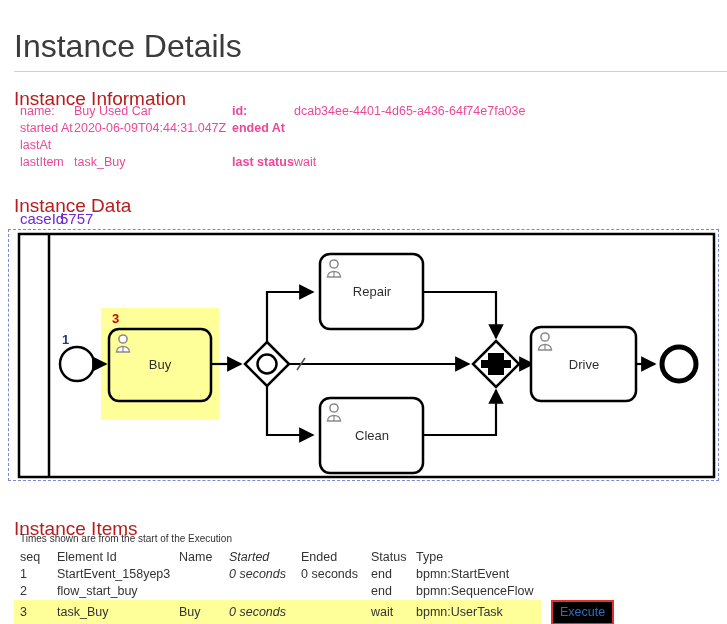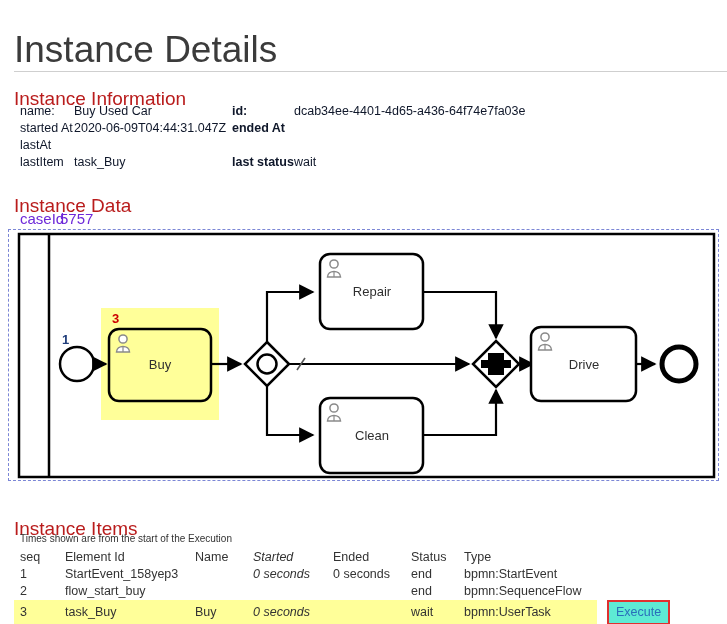--- a/index.html
+++ b/index.html
@@ -20,21 +20,21 @@
     position: relative;
     width: 727px;
     height: 624px;
   }
 
   
   .page-title {
     position: absolute;
     left: 14px;
     top: 2px;
-    font-size: 37px;
+    font-size: 32px;
     font-weight: normal;
     color: #3b3b3b;
     letter-spacing: 0px;
     line-height: 46px;
     white-space: nowrap;
   }
 
   
   .rule {
     position: absolute;
@@ -60,21 +60,21 @@
   .sh-data  { top: 179px; }
   .sh-items { top: 502px; }
 
   
   .info-block {
     position: absolute;
     left: 20px;
     top: 103px;
     font-size: 12.5px;
     line-height: 17px;
-    color: #0f172a;
+    color: #ec4899;
   }
   .info-row { display: flex; height: 17px; }
   .ik1 { width: 54px; flex: 0 0 54px; }
   .iv1 { width: 158px; flex: 0 0 158px; }
   .ik2 { width: 62px; flex: 0 0 62px; font-weight: bold; }
   .iv2 { flex: 1 1 auto; white-space: nowrap; }
 
   
   .data-block {
     position: absolute;
@@ -112,21 +112,21 @@
     white-space: nowrap;
   }
   .items-table {
     position: absolute;
     left: 14px;
     top: 549px;
     font-size: 12.5px;
     border-collapse: collapse;
   }
   .items-table td, .items-table th {
-    padding: 0 8px 0 0;
+    padding: 0 0 0 0;
     text-align: left;
     font-weight: normal;
     height: 17px;
     line-height: 17px;
     color: #333333;
     vertical-align: middle;
     white-space: nowrap;
   }
   .col-seq  { width: 37px; padding-left: 6px !important; }
   .col-eid  { width: 122px; }
@@ -137,21 +137,21 @@
   .col-type { width: 125px; }
   .col-act  { width: 80px; }
 
   tr.row-highlight td { background: #ffff99; }
   tr.row-highlight td.col-act { background: transparent; }
 
   .execute-btn {
     display: inline-block;
     border: 2px solid #e03030;
     color: #2a6ebb;
-    background: #5eead4;
+    background: #000000;
     font-size: 12.5px;
     line-height: 14px;
     padding: 3px 7px 4px 7px;
     margin-left: 10px;
     cursor: pointer;
     font-family: "Liberation Sans", sans-serif;
     white-space: nowrap;
   }
 </style>
 </head>

